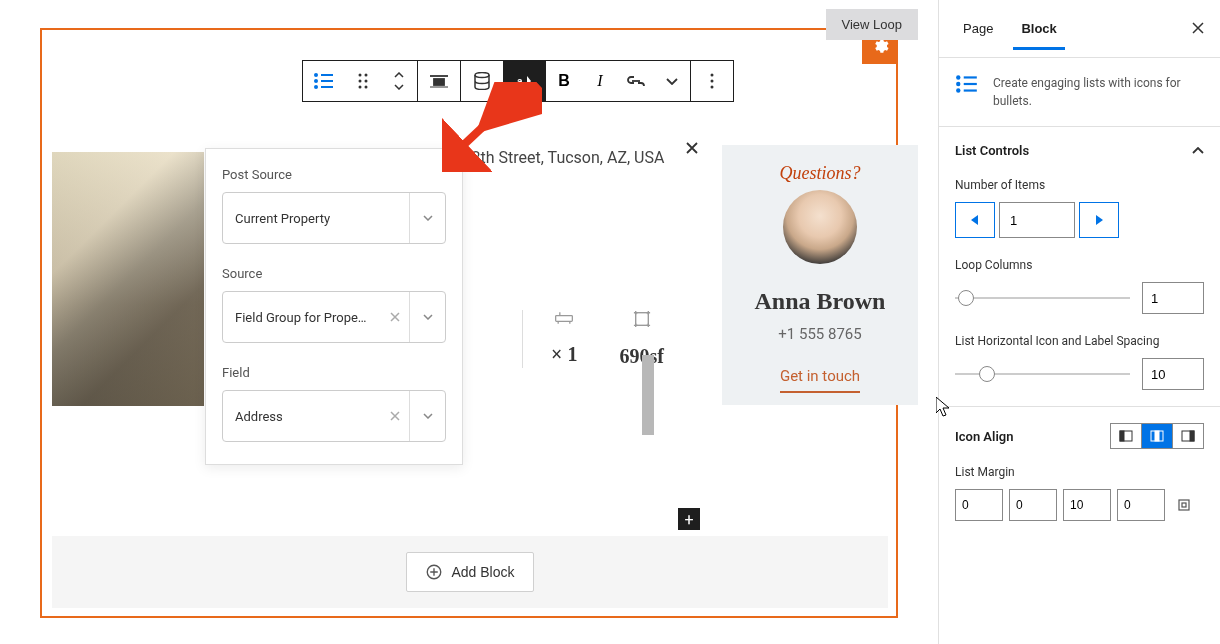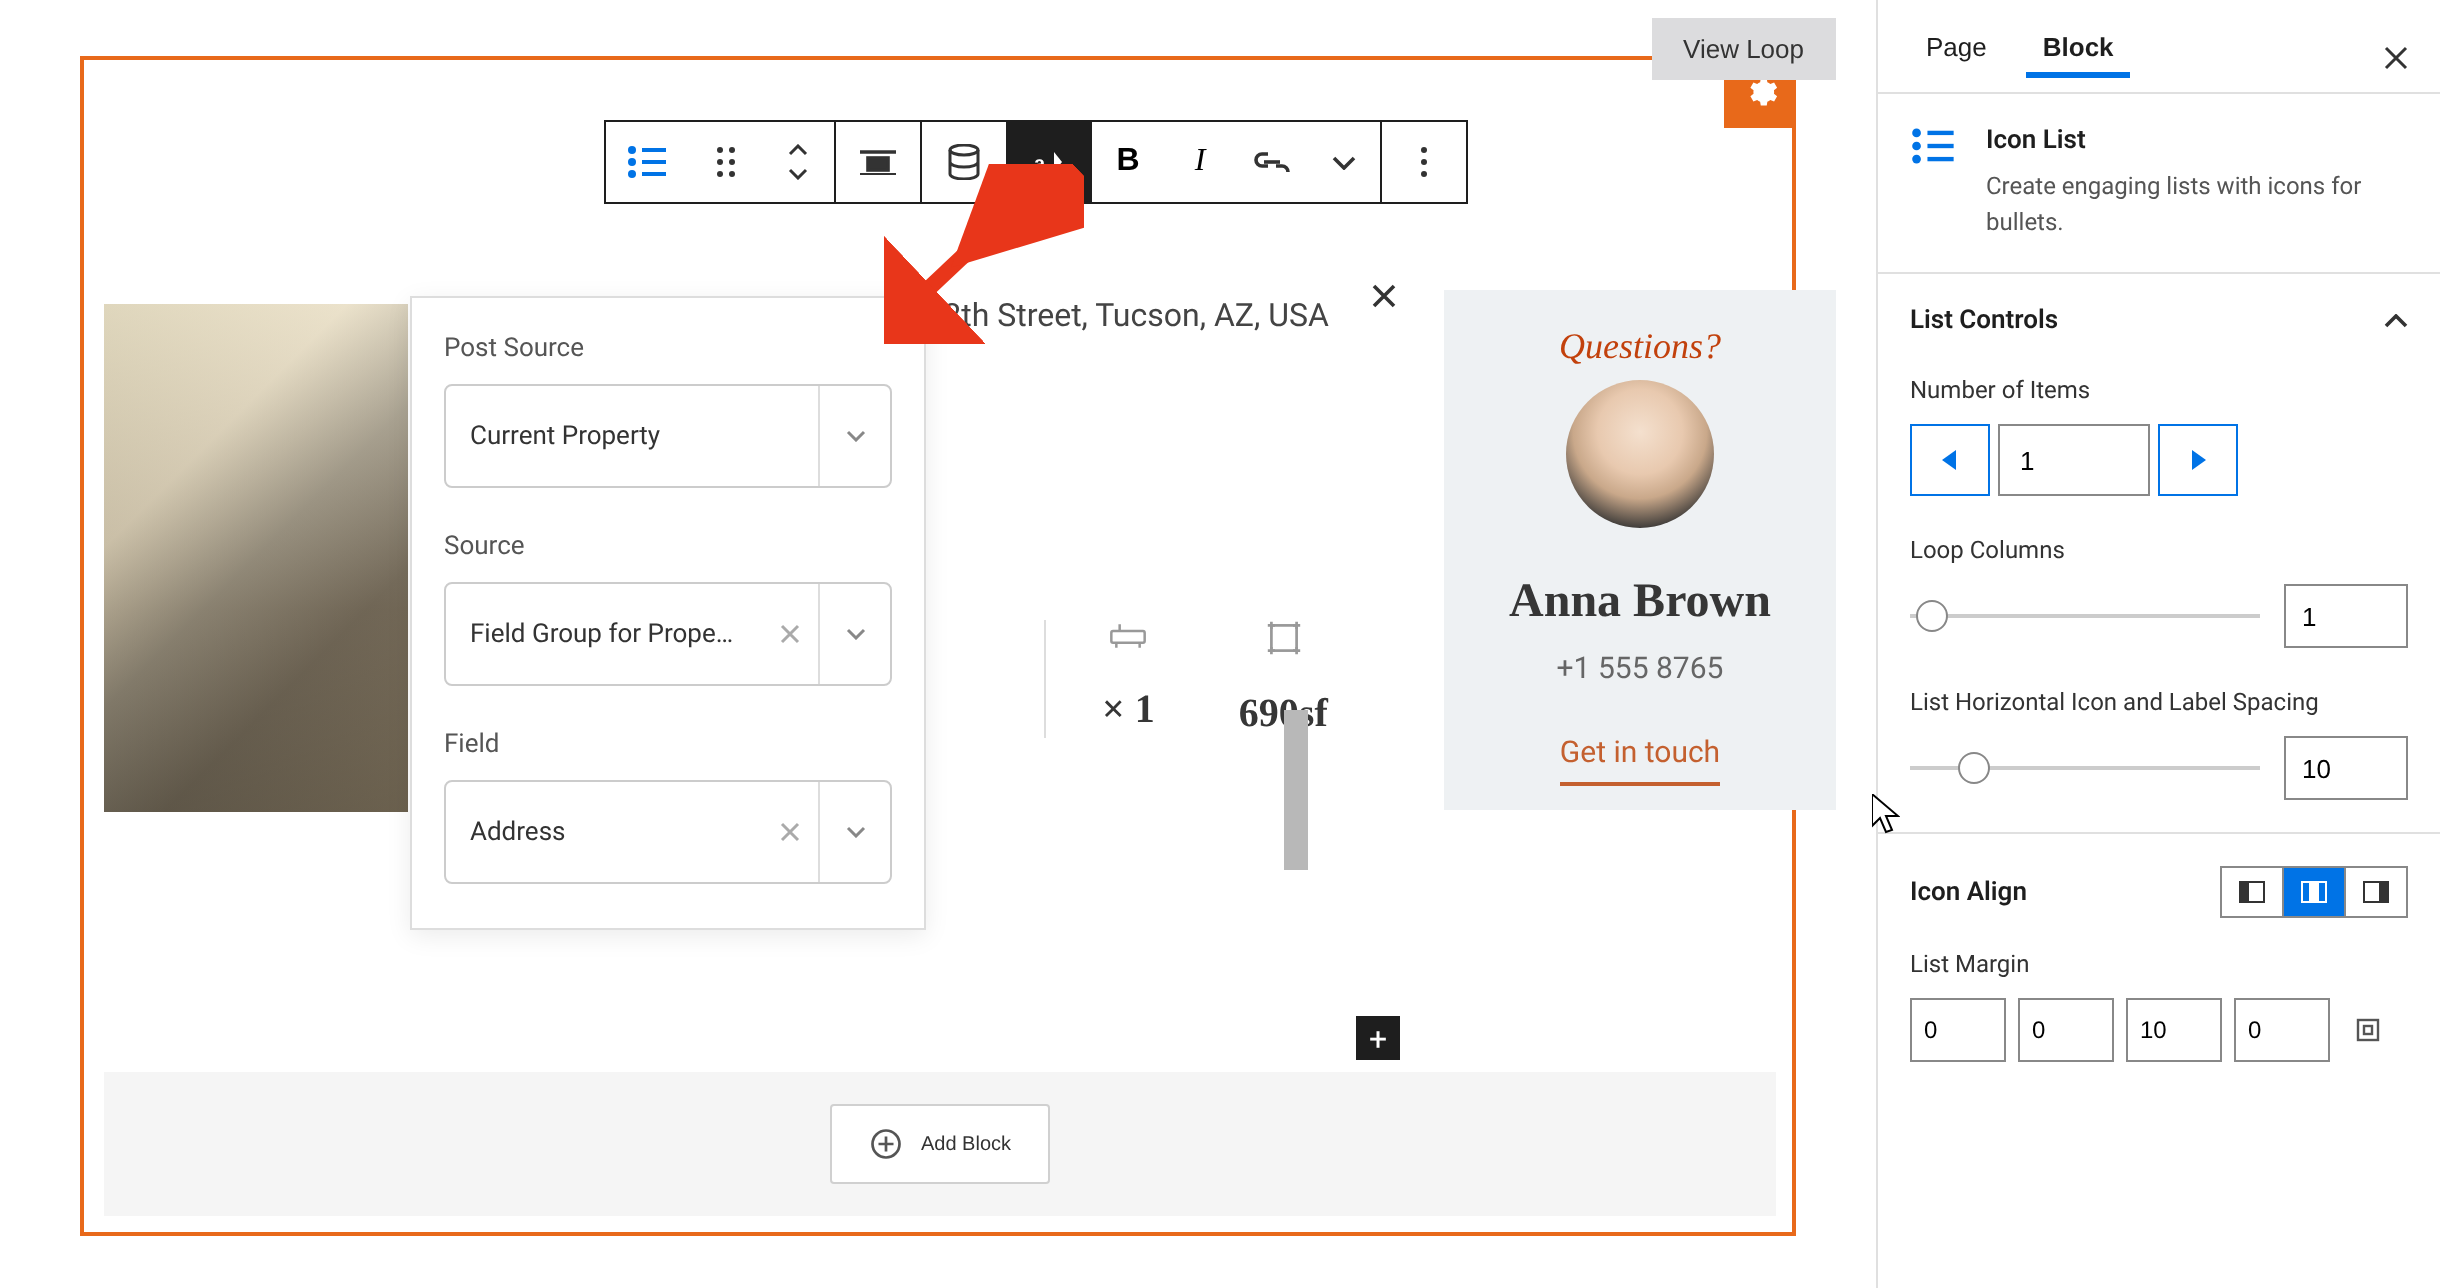--- a/index.html
+++ b/index.html
@@ -45,26 +45,26 @@
 .agent-card { position: absolute; left: 680px; top: 115px; width: 196px; background: #eef1f3; padding: 18px 12px 12px; text-align: center; }
 .agent-title { font-family: Georgia, serif; font-size: 18px; font-weight: 400; font-style: italic; color: #c2410c; margin-bottom: 6px; }
 .agent-avatar { width: 74px; height: 74px; border-radius: 50%; margin: 0 auto 24px; background: radial-gradient(circle at 50% 35%, #f4e0ce 0%, #e8c9af 35%, #c9a88a 55%, #3c3a38 80%); }
 .agent-name { font-family: Georgia, serif; font-size: 24px; font-weight: 700; color: #363636; margin-bottom: 10px; }
 .agent-phone { font-size: 15px; color: #666; margin-bottom: 24px; }
 .agent-link { font-size: 15px; color: #c4602f; text-decoration: none; padding-bottom: 6px; border-bottom: 2px solid #c4602f; display: inline-block; }
 
 .add-small { position: absolute; left: 636px; top: 478px; width: 22px; height: 22px; background: #1e1e1e; color: #fff; display: flex; align-items: center; justify-content: center; font-size: 16px; cursor: pointer; }
 
 .add-block-bar { position: absolute; left: 10px; bottom: 8px; width: 836px; height: 72px; background: #f5f5f5; display: flex; align-items: center; justify-content: center; }
-.add-block-btn { background: #fff; border: 1px solid #d0d0d0; border-radius: 2px; padding: 10px 18px; display: flex; align-items: center; gap: 8px; font-size: 10px; color: #333; cursor: pointer; }
+.add-block-btn { background: #fff; border: 1px solid #d0d0d0; border-radius: 2px; padding: 10px 18px; display: flex; align-items: center; gap: 8px; font-size: 14px; color: #333; cursor: pointer; }
 
 .arrow-annotation { position: absolute; left: 442px; top: 82px; z-index: 60; pointer-events: none; }
 
 .sidebar { position: absolute; right: 0; top: 0; width: 282px; height: 644px; border-left: 1px solid #e0e0e0; background: #fff; overflow-y: auto; }
-.sb-tabs { display: flex; align-items: flex-end; height: 47px; border-bottom: 1px solid #e0e0e0; padding: 8px 16px; }
+.sb-tabs { display: flex; align-items: center; height: 58px; border-bottom: 1px solid #e0e0e0; padding: 8px 16px; }
 .sb-tab { background: none; border: none; padding: 0 8px; height: 100%; font-size: 13px; color: #1e1e1e; cursor: pointer; position: relative; }
 .sb-tab.active { font-weight: 600; }
 .sb-tab.active::after { content: ""; position: absolute; left: 0; right: 0; bottom: -1px; height: 3px; background: #0073e6; }
 .sb-close { margin-left: auto; background: none; border: none; cursor: pointer; font-size: 14px; }
 
 .sb-block-header { display: flex; gap: 14px; padding: 16px; border-bottom: 1px solid #e0e0e0; }
 .sb-block-icon { flex-shrink: 0; }
 .sb-block-title { font-weight: 600; font-size: 13px; margin-bottom: 6px; }
 .sb-block-desc { font-size: 12px; color: #555; line-height: 1.5; }
 
@@ -316,21 +316,20 @@
       <svg width="24" height="20" viewBox="0 0 22 18">
           <circle cx="3" cy="3" r="2" fill="#0073e6"></circle>
           <line x1="8" y1="3" x2="20" y2="3" stroke="#0073e6" stroke-width="2"></line>
           <circle cx="3" cy="9" r="2" fill="#0073e6"></circle>
           <line x1="8" y1="9" x2="20" y2="9" stroke="#0073e6" stroke-width="2"></line>
           <circle cx="3" cy="15" r="2" fill="#0073e6"></circle>
           <line x1="8" y1="15" x2="20" y2="15" stroke="#0073e6" stroke-width="2"></line>
         </svg>
     </span>
     <div>
-      <div class="sb-block-title">Icon List</div>
       <div class="sb-block-desc">Create engaging lists with icons for bullets.</div>
     </div>
   </div>
 
   <div class="sb-panel">
     <div class="sb-panel-head">
       <span>List Controls</span>
       <svg width="12" height="8" viewBox="0 0 12 8" fill="none" stroke="#333" stroke-width="1.8">
           <path d="M1 6l5-5 5 5"></path>
         </svg>

